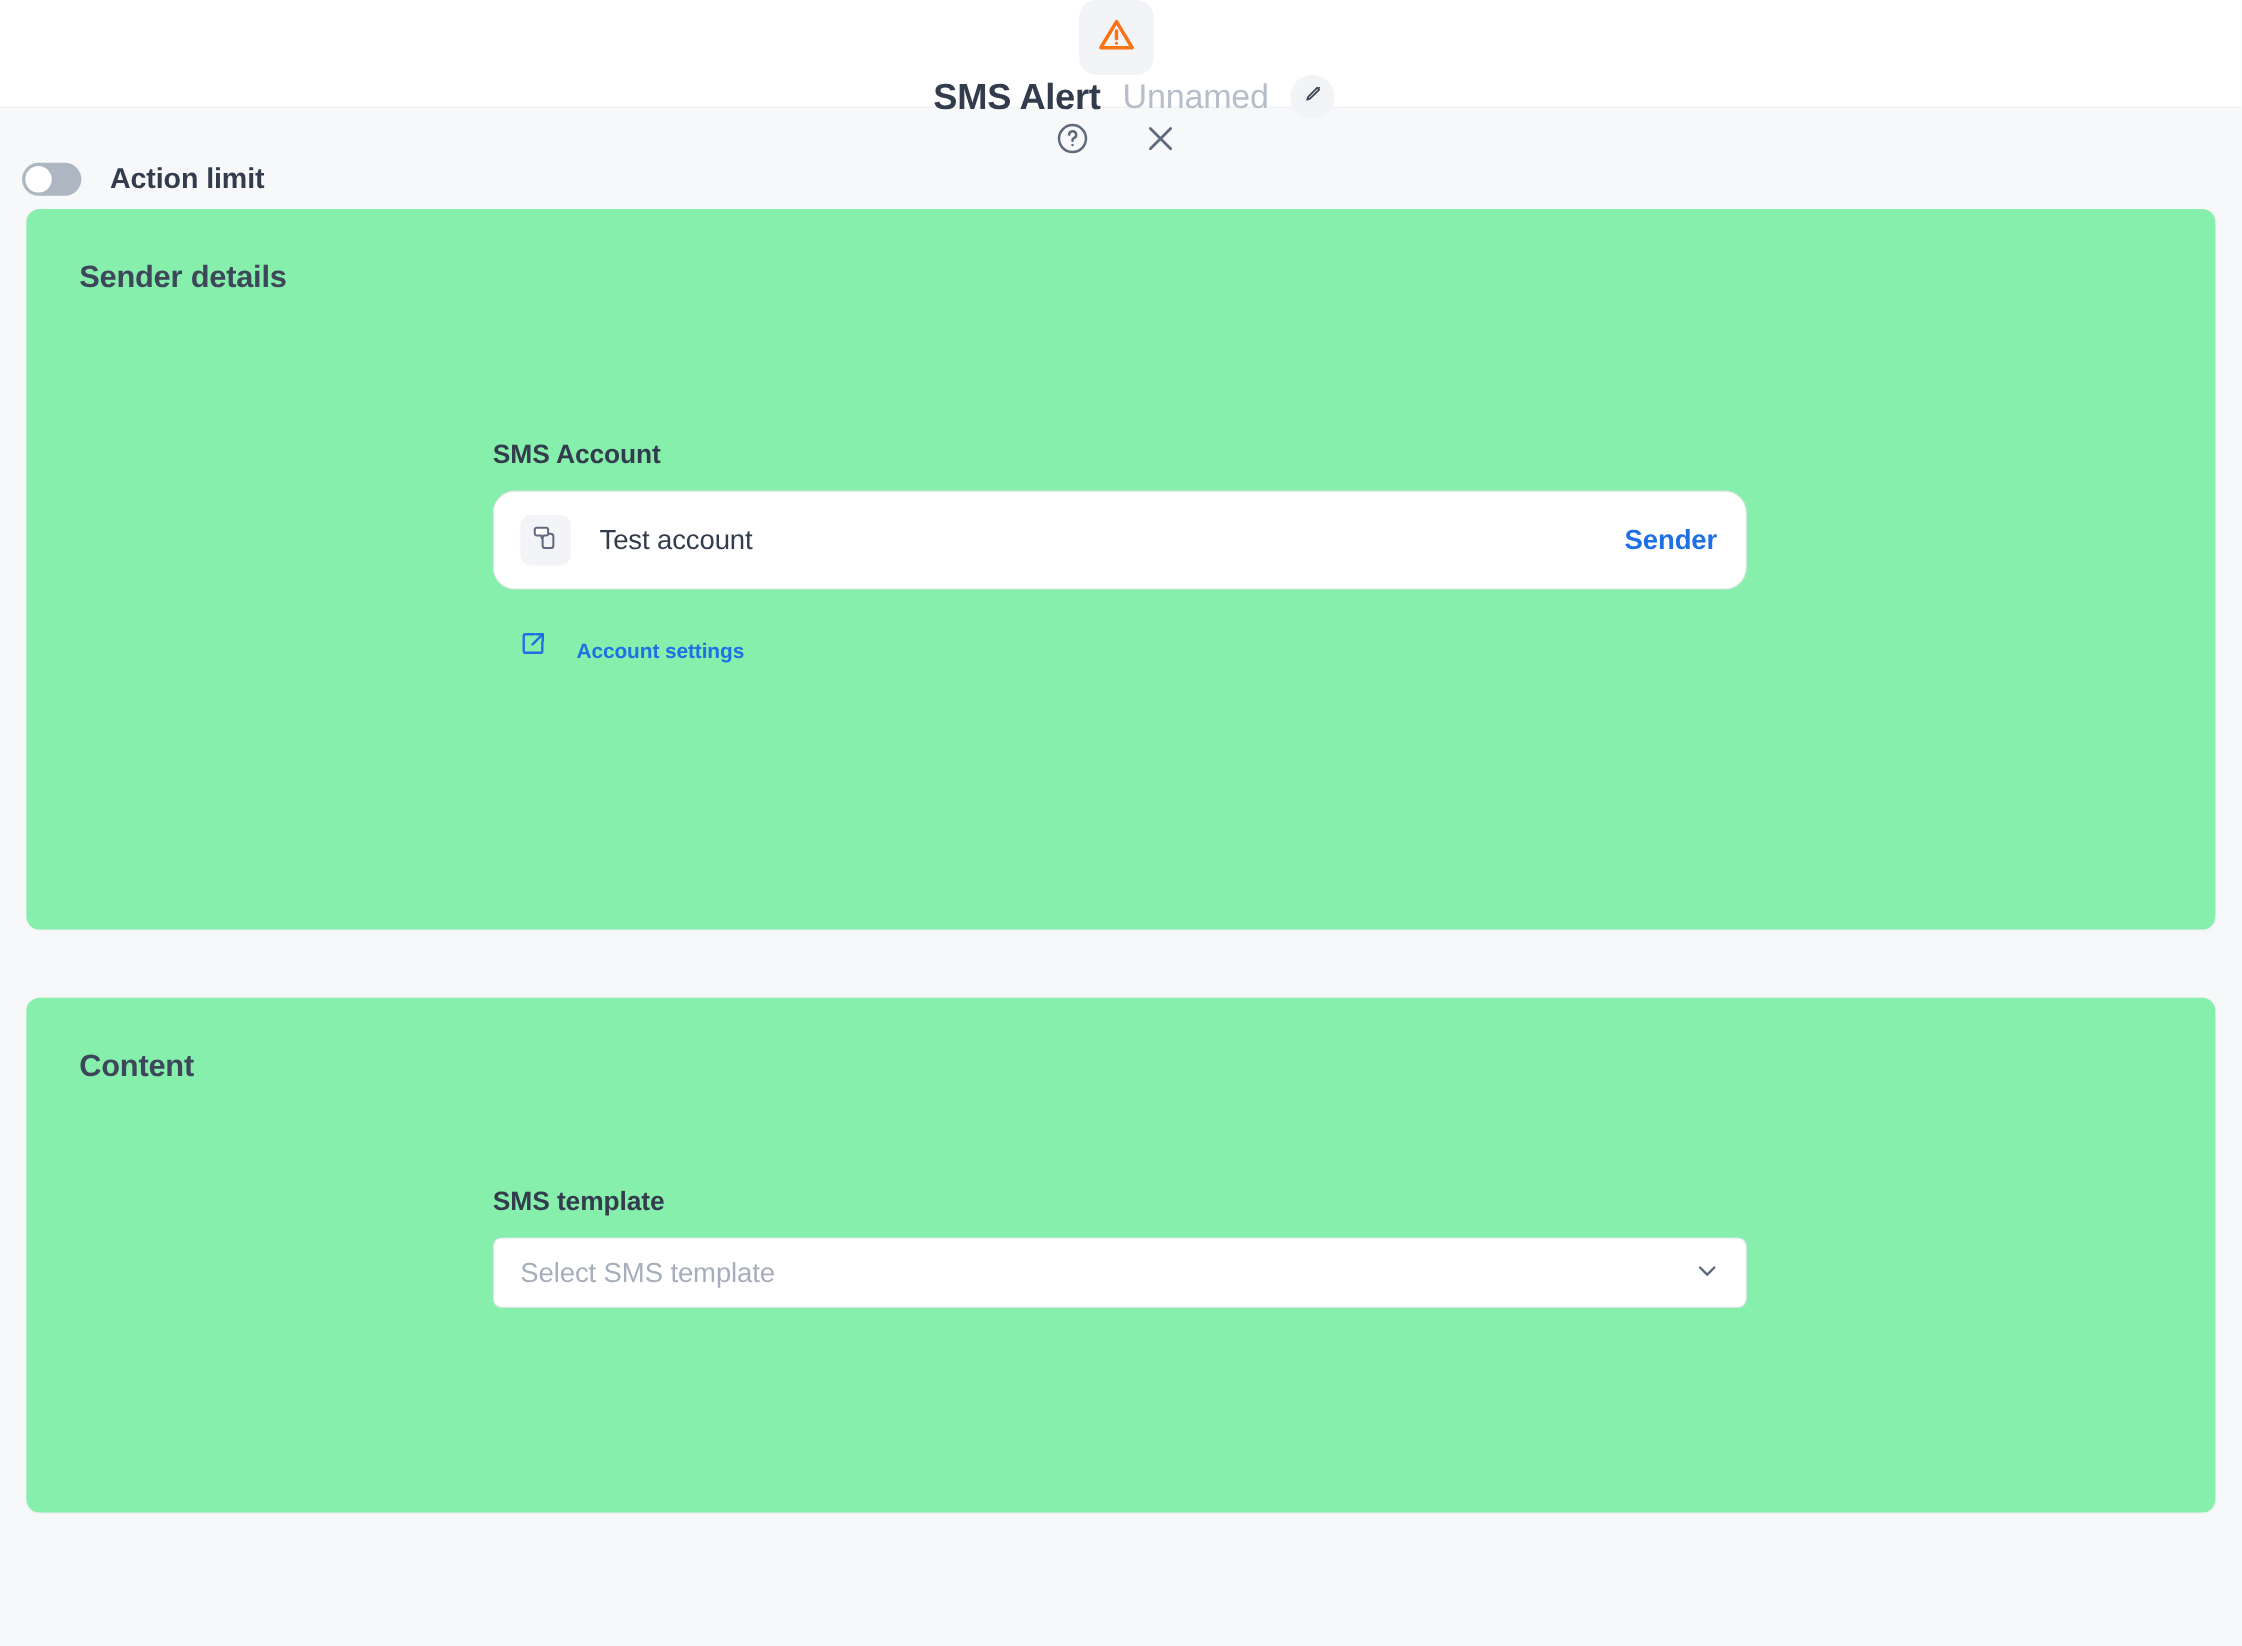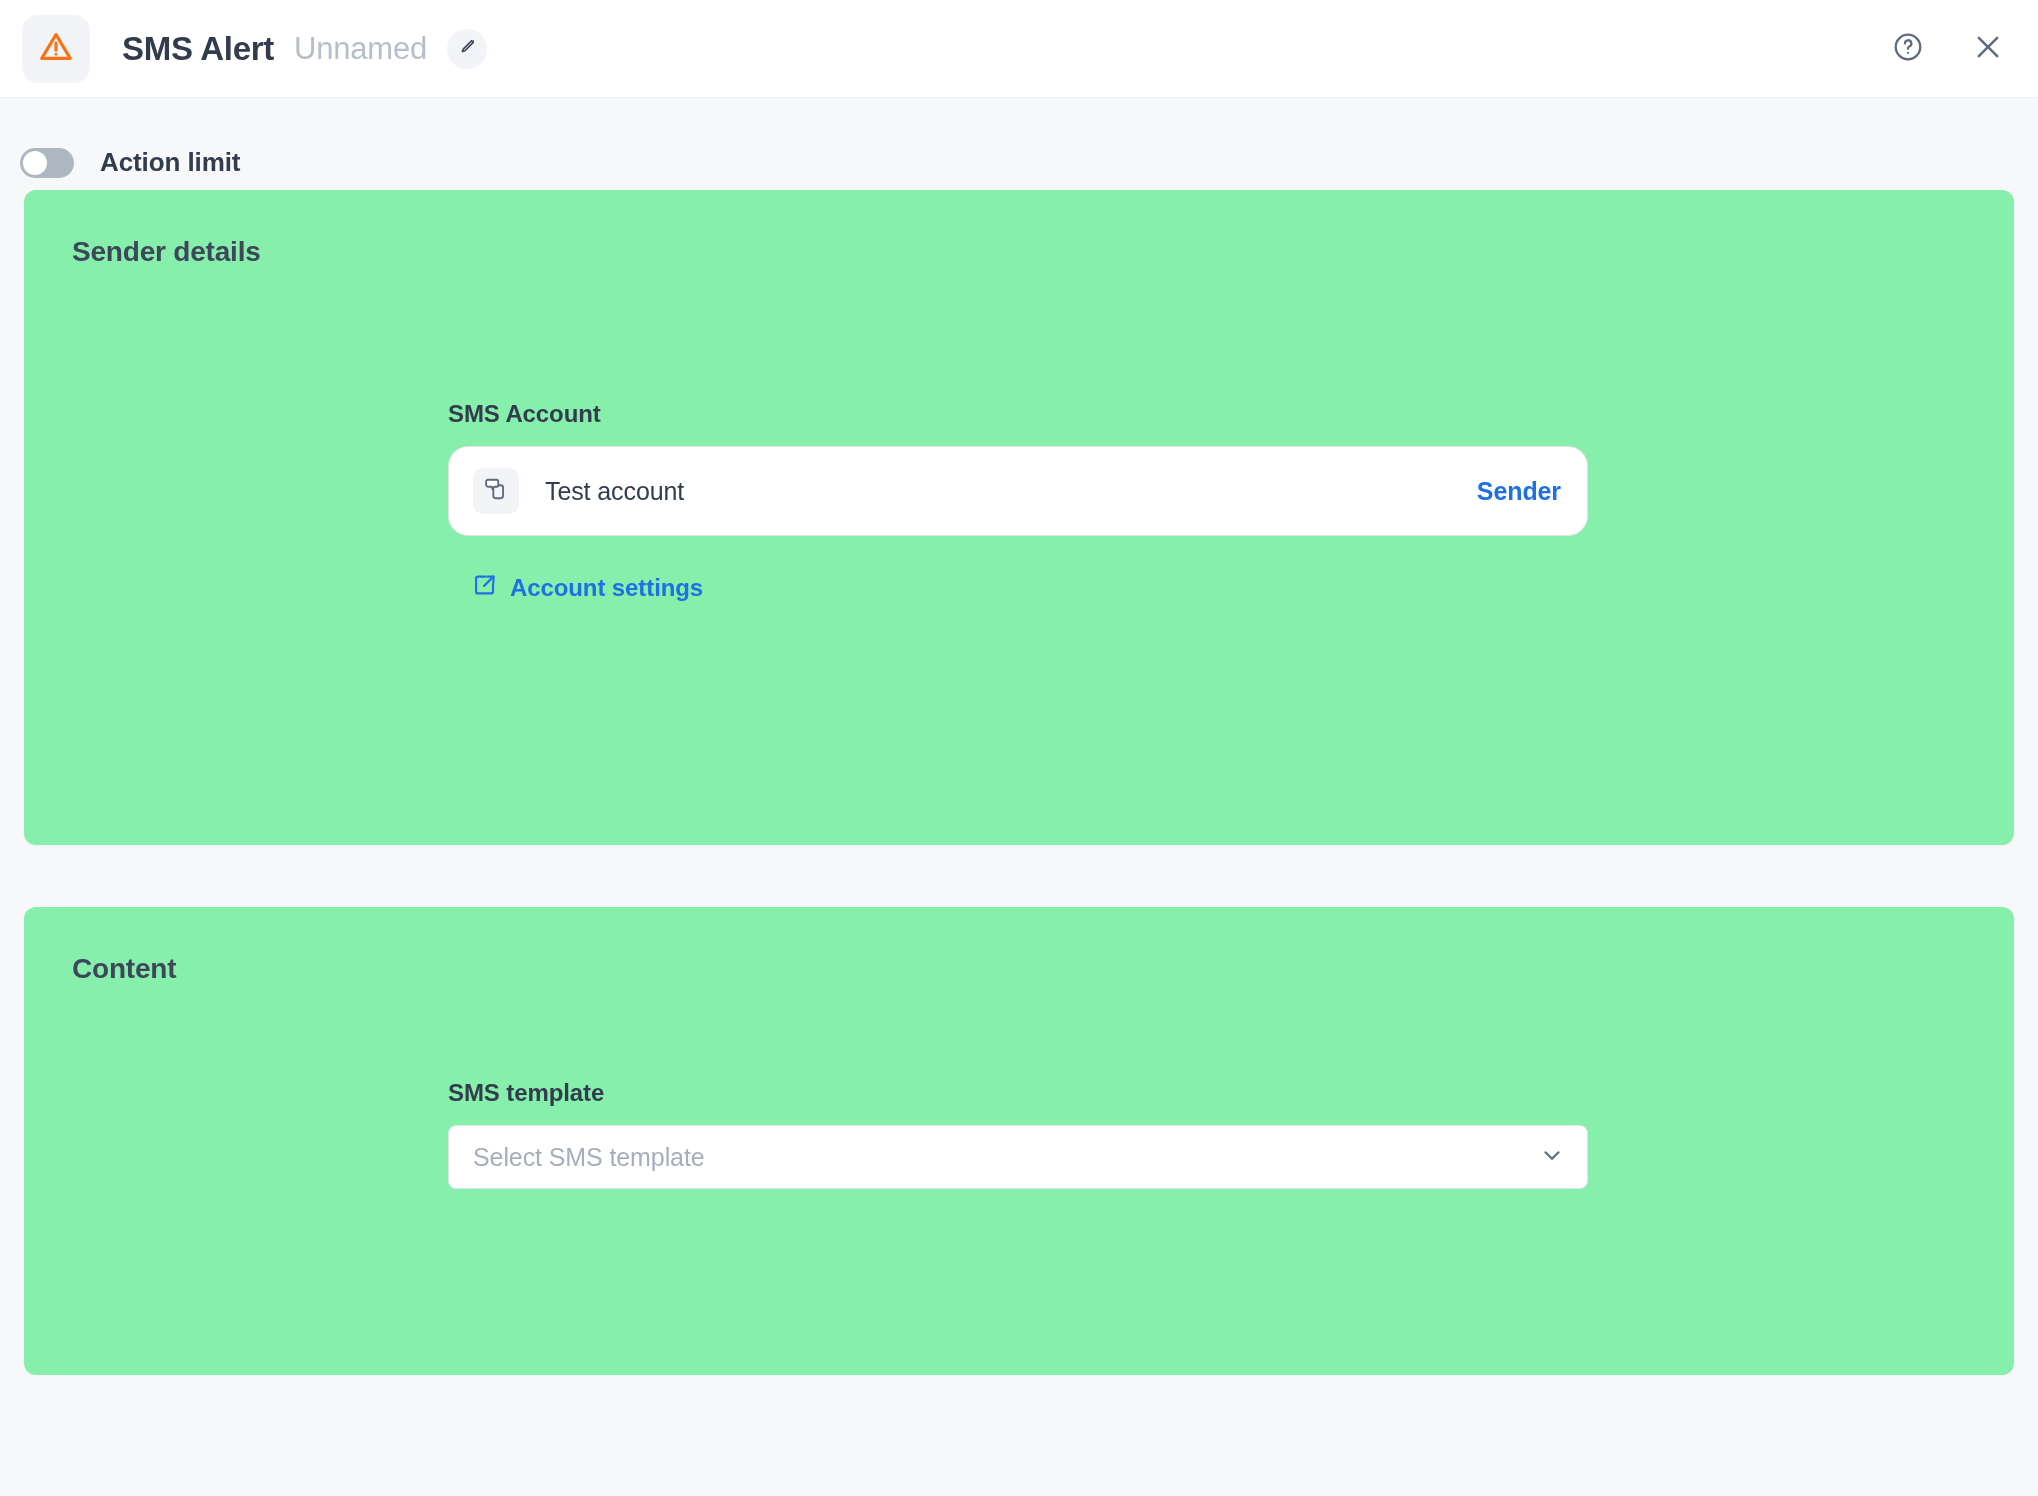--- a/index.html
+++ b/index.html
@@ -17,20 +17,21 @@
 
   
   .header {
     height: 98px;
     background: #ffffff;
     border-bottom: 1px solid #eceef1;
     display: flex;
     align-items: center;
     padding: 0 30px 0 22px;
     box-sizing: border-box;
+    flex-direction: column;
   }
   .app-icon {
     width: 68px;
     height: 68px;
     border-radius: 16px;
     background: #f2f4f7;
     display: flex;
     align-items: center;
     justify-content: center;
     flex: none;
@@ -188,25 +189,25 @@
   .change-link {
     font-size: 25px;
     font-weight: bold;
     color: #1f6fe5;
     cursor: pointer;
     letter-spacing: -0.1px;
   }
 
   .settings-link {
     display: inline-flex;
-    align-items: center;
-    gap: 12px;
+    align-items: flex-end;
+    gap: 26px;
     margin-top: 36px;
     margin-left: 24px;
-    font-size: 24px;
+    font-size: 19px;
     font-weight: bold;
     color: #1f6fe5;
     cursor: pointer;
     letter-spacing: -0.1px;
   }
 
   
   .select-box {
     height: 64px;
     border: 1px solid #dfe3e8;

